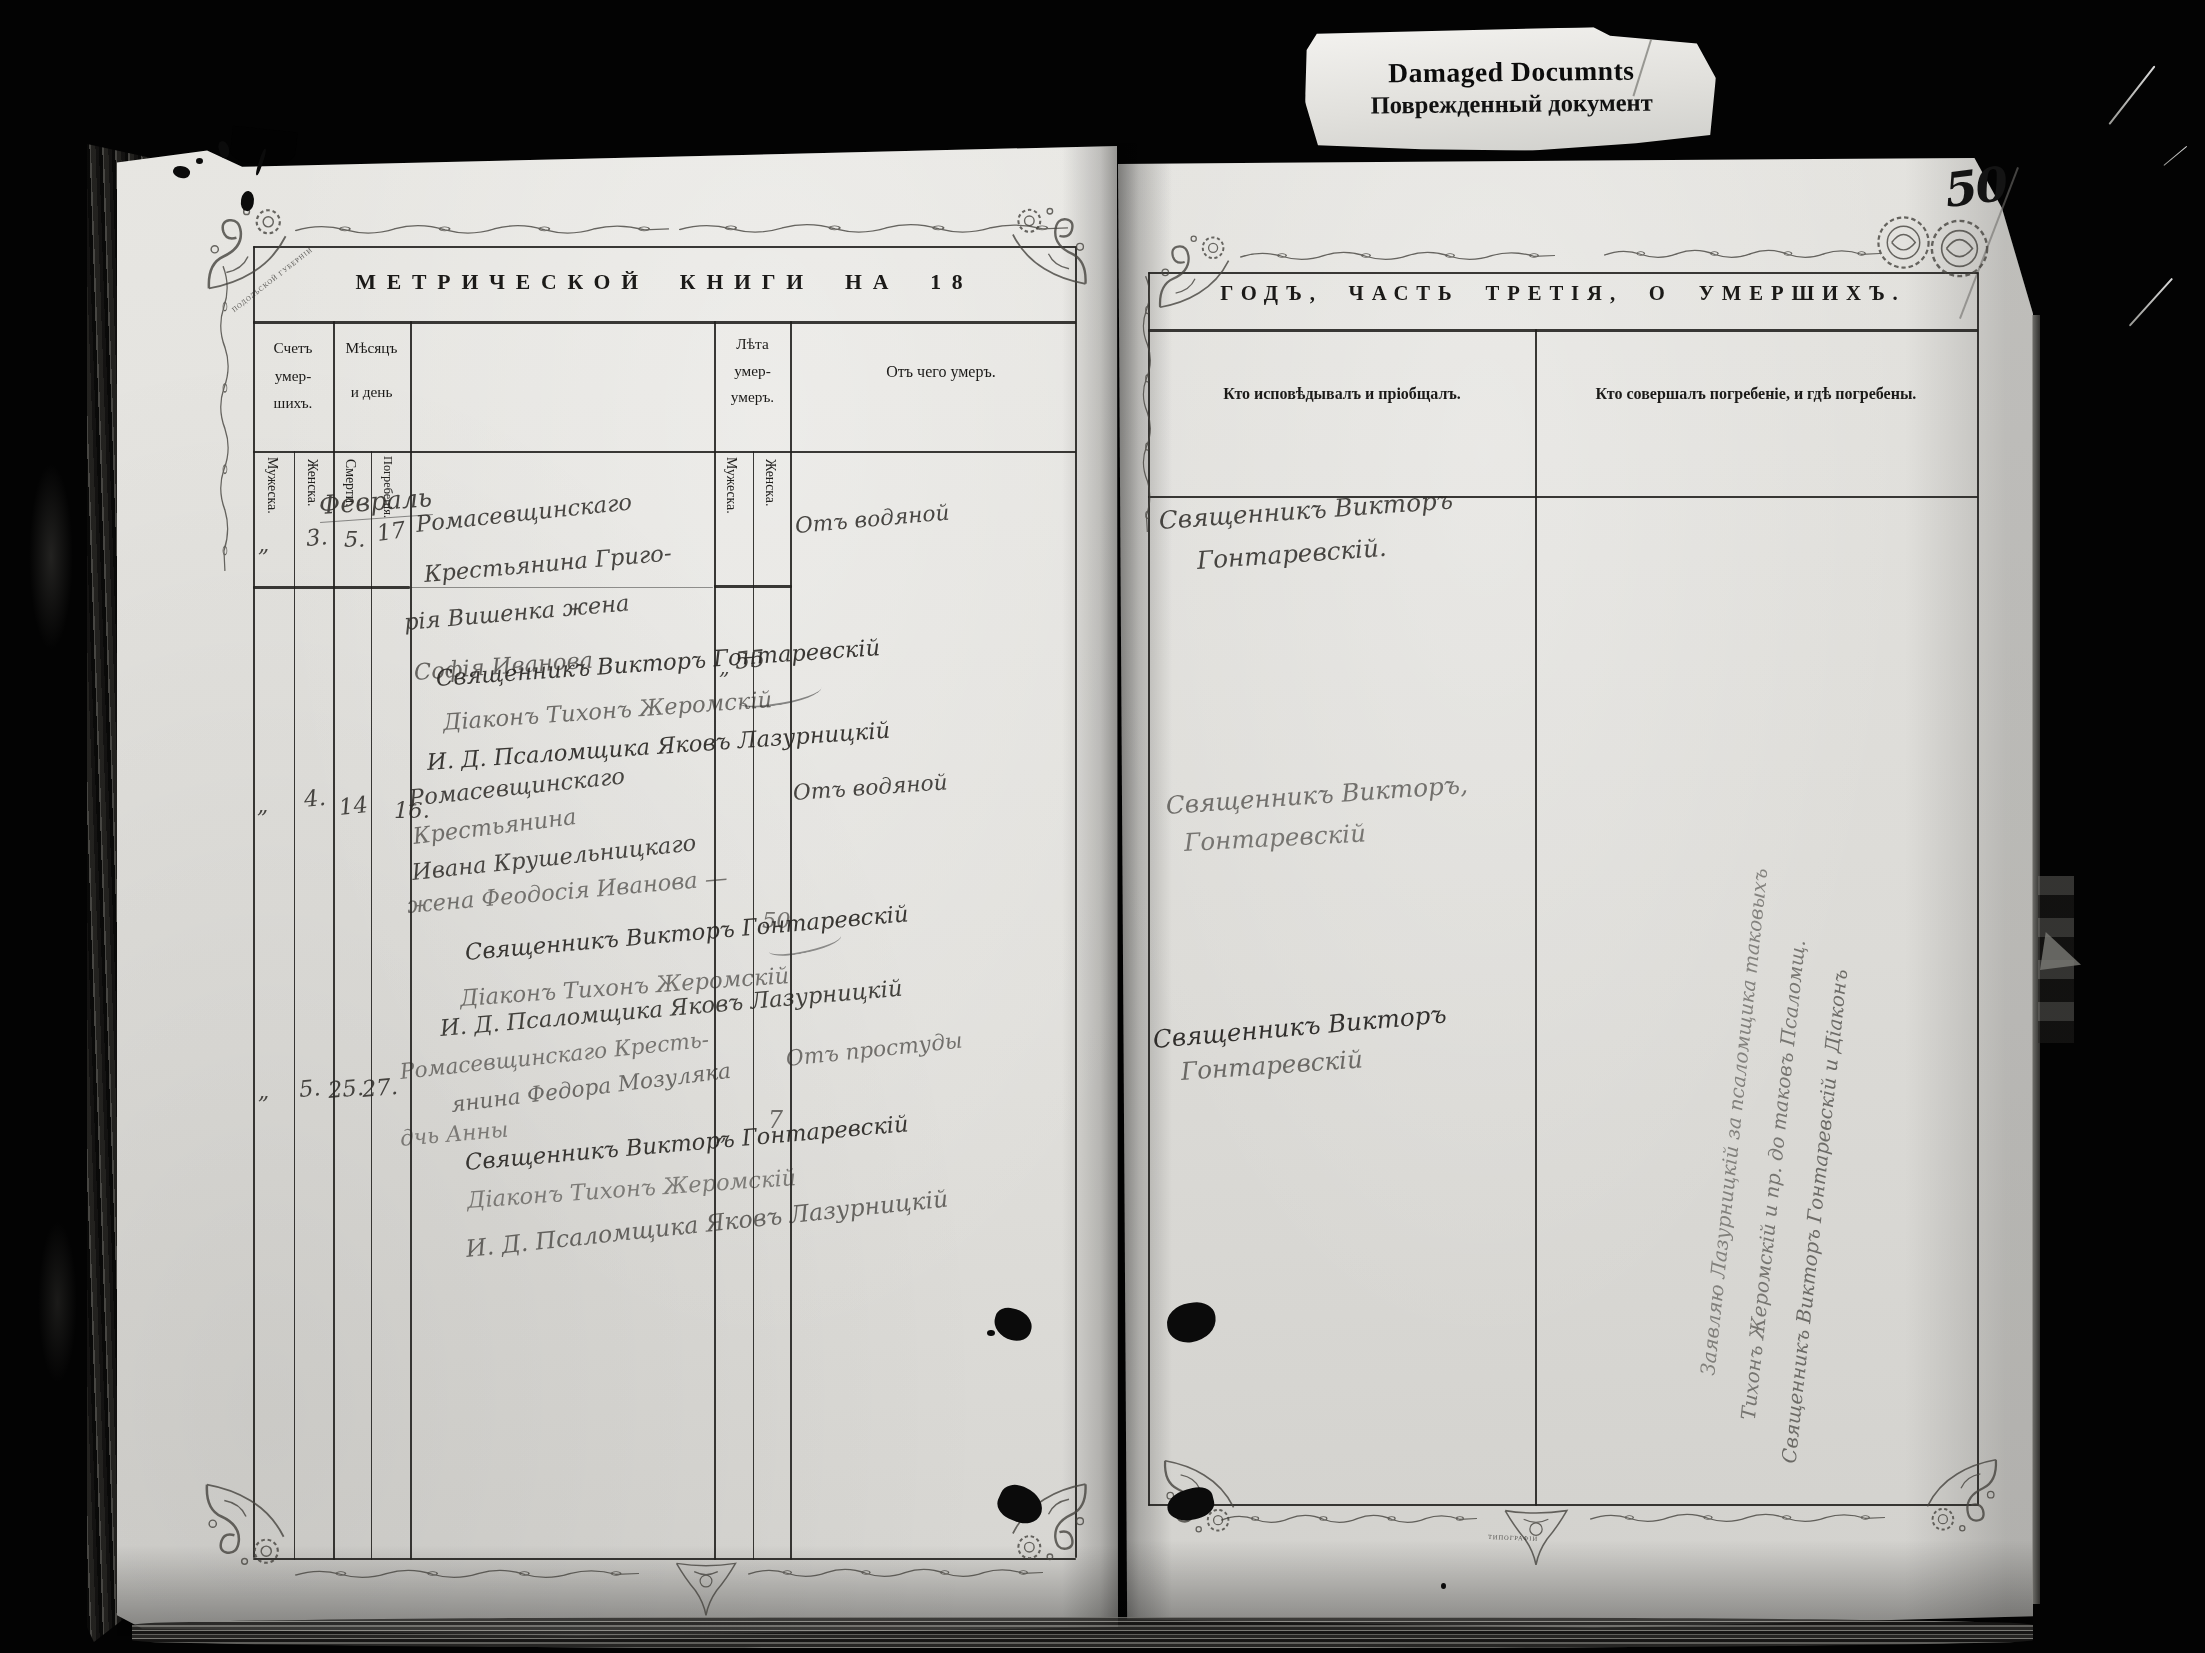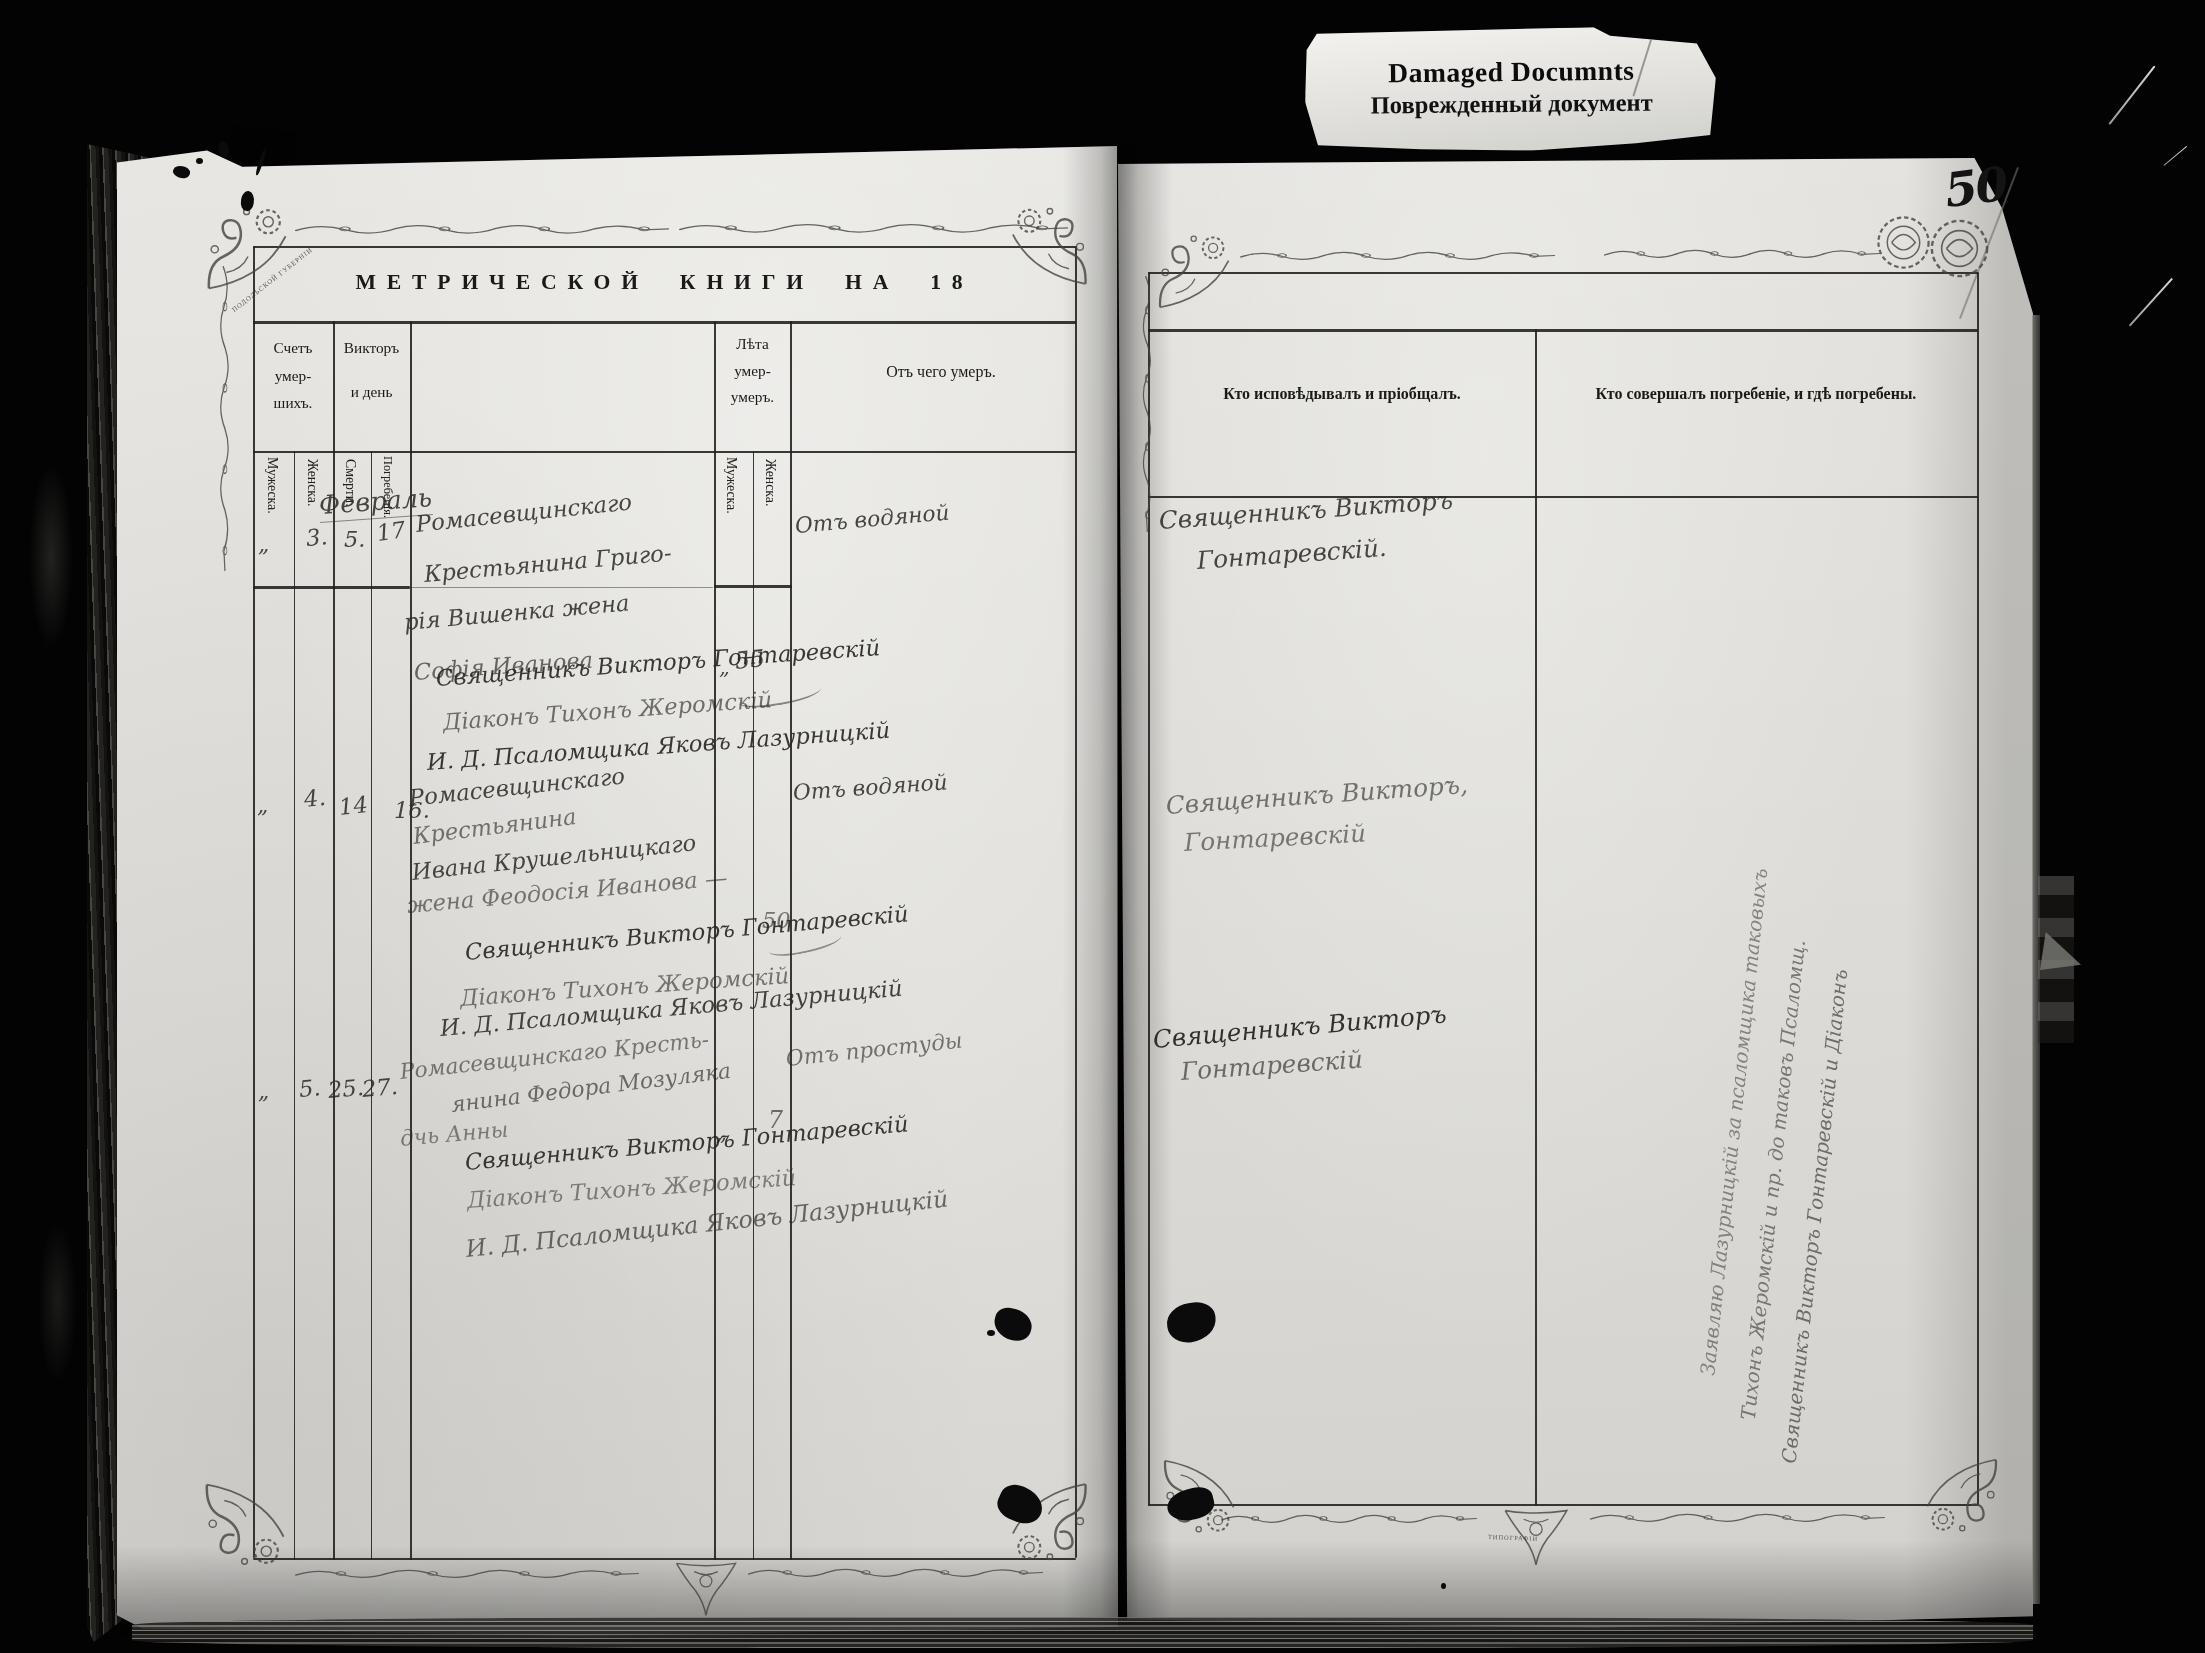--- a/index.html
+++ b/index.html
@@ -138,21 +138,21 @@
   <div class="line" style="left:1075px;top:246px;width:1.5px;height:1312px;"></div>
 
   <div class="printed" style="left:253px;top:270px;width:823px;font-size:21.7px;font-weight:bold;letter-spacing:10.8px;word-spacing:14.8px;">МЕТРИЧЕСКОЙ КНИГИ НА 18</div>
 
   <div class="printed" style="left:253px;top:334px;width:80px;font-size:15.3px;line-height:27.6px;">
     <span style="display:block">Счетъ</span>
     <span style="display:block">умер-</span>
     <span style="display:block">шихъ.</span>
   </div>
   <div class="printed" style="left:333px;top:339px;width:77px;font-size:15.3px;">
-    <span style="display:block">Викторъ</span>
+    <span style="display:block">Мѣсяцъ</span>
     <span style="display:block;margin-top:25.6px;">и день</span>
   </div>
   <div class="printed" style="left:714px;top:331px;width:77px;font-size:15.3px;line-height:26.6px;">
     <span style="display:block">Лѣта</span>
     <span style="display:block">умер-</span>
     <span style="display:block">умеръ.</span>
   </div>
   <div class="printed" style="left:790px;top:363px;width:302px;font-size:16px;">Отъ чего умеръ.</div>
 
   <div class="vtext" style="left:264px;top:457px;height:127px;font-size:13.8px;">Мужеска.</div>
@@ -210,20 +210,21 @@
   <span class="hw" style="left:466px;top:1235px;font-size:23.6px;transform:rotate(-6deg);opacity:.78;">И. Д. Псаломщика Яковъ Лазурницкій</span>
 
   <div class="line" style="left:1148px;top:272px;width:830px;height:1.5px;"></div>
   <div class="line" style="left:1148px;top:329px;width:830px;height:2.5px;"></div>
   <div class="line" style="left:1148px;top:496px;width:830px;height:2px;"></div>
   <div class="line" style="left:1148px;top:1504px;width:830px;height:2px;"></div>
   <div class="line" style="left:1148px;top:272px;width:1.5px;height:1234px;"></div>
   <div class="line" style="left:1535px;top:329px;width:1.5px;height:1177px;"></div>
   <div class="line" style="left:1977px;top:272px;width:1.5px;height:1234px;"></div>
 
+  <div class="printed" style="left:1148px;top:282px;width:830px;font-size:20.7px;font-weight:bold;letter-spacing:7.9px;word-spacing:12.8px;">ГОДЪ, ЧАСТЬ ТРЕТІЯ, О УМЕРШИХЪ.</div>
   <div class="printed" style="left:1148px;top:385px;width:388px;font-size:16px;font-weight:bold;">Кто исповѣдывалъ и пріобщалъ.</div>
   <div class="printed" style="left:1535px;top:385px;width:442px;font-size:16px;font-weight:bold;">Кто совершалъ погребеніе, и гдѣ погребены.</div>
 
   <span class="hw" style="left:1159px;top:506px;font-size:24.6px;transform:rotate(-4deg);">Священникъ Викторъ</span>
   <span class="hw" style="left:1197px;top:546px;font-size:24.6px;transform:rotate(-4deg);">Гонтаревскій.</span>
   <span class="hw" style="left:1166px;top:791px;font-size:24.6px;transform:rotate(-4deg);opacity:.72;">Священникъ Викторъ,</span>
   <span class="hw" style="left:1184px;top:828px;font-size:24.6px;transform:rotate(-3deg);opacity:.68;">Гонтаревскій</span>
   <span class="hw" style="left:1153px;top:1025px;font-size:24.6px;transform:rotate(-5deg);color:rgba(30,28,26,.9);">Священникъ Викторъ</span>
   <span class="hw" style="left:1181px;top:1057px;font-size:24.6px;transform:rotate(-4deg);opacity:.75;">Гонтаревскій</span>
 

